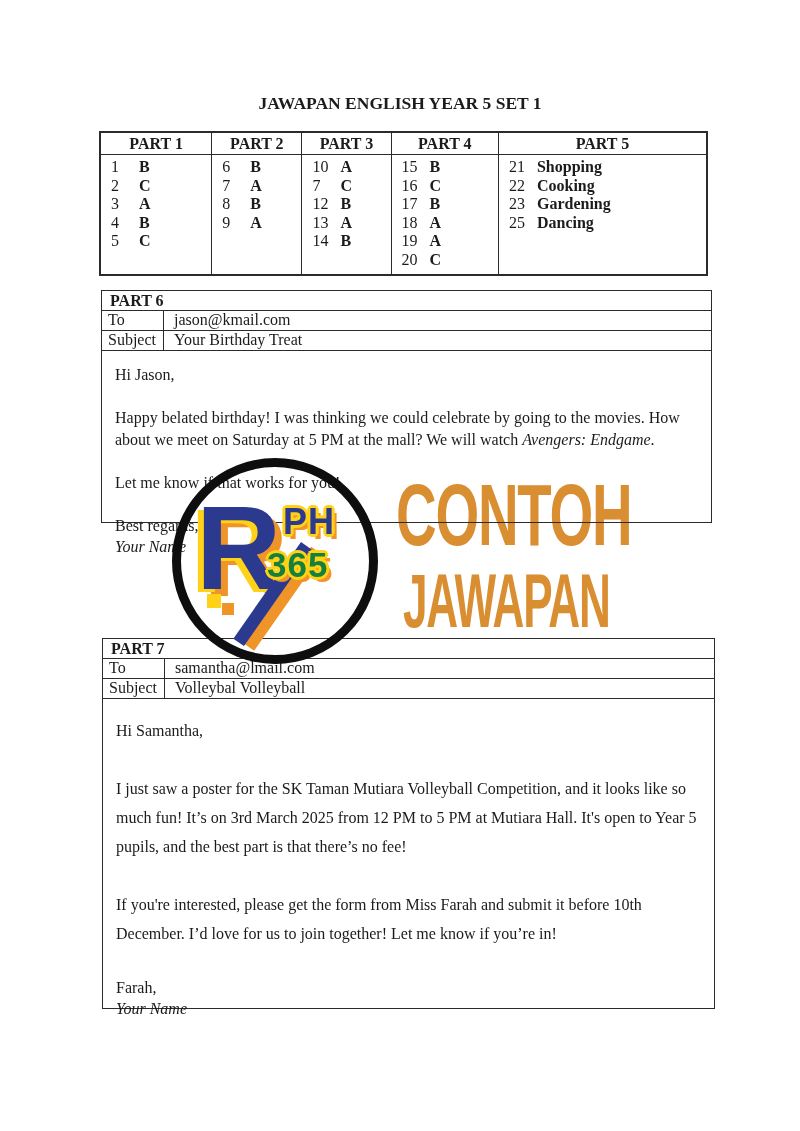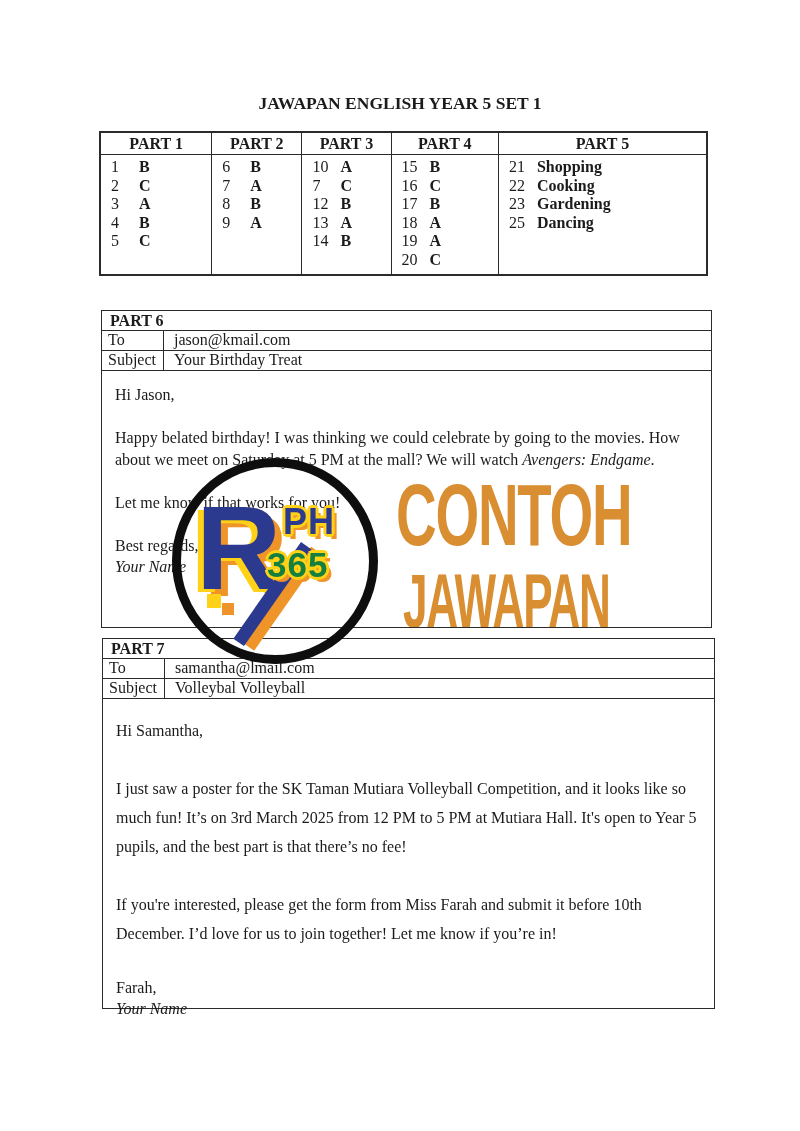--- a/index.html
+++ b/index.html
@@ -202,21 +202,21 @@
             <span class="at-ans">Gardening</span>
           </div>
           <div class="at-row">
             <span class="at-num">25</span>
             <span class="at-ans">Dancing</span>
           </div>
         </div>
       </div>
     </div>
 
-  <section class="letter-box" id="part6-box" style="left:101px; top:310px; width:611px; height:318px;">
+  <section class="letter-box" id="part6-box" style="left:101px; top:290px; width:611px; height:233px;">
     <div class="lb-heading">PART 6</div>
     <div class="lb-row">
       <div class="lb-label">To</div>
       <div class="lb-value">jason@kmail.com</div>
     </div>
     <div class="lb-row">
       <div class="lb-label">Subject</div>
       <div class="lb-value">Your Birthday Treat</div>
     </div>
     <div class="lb-body">

